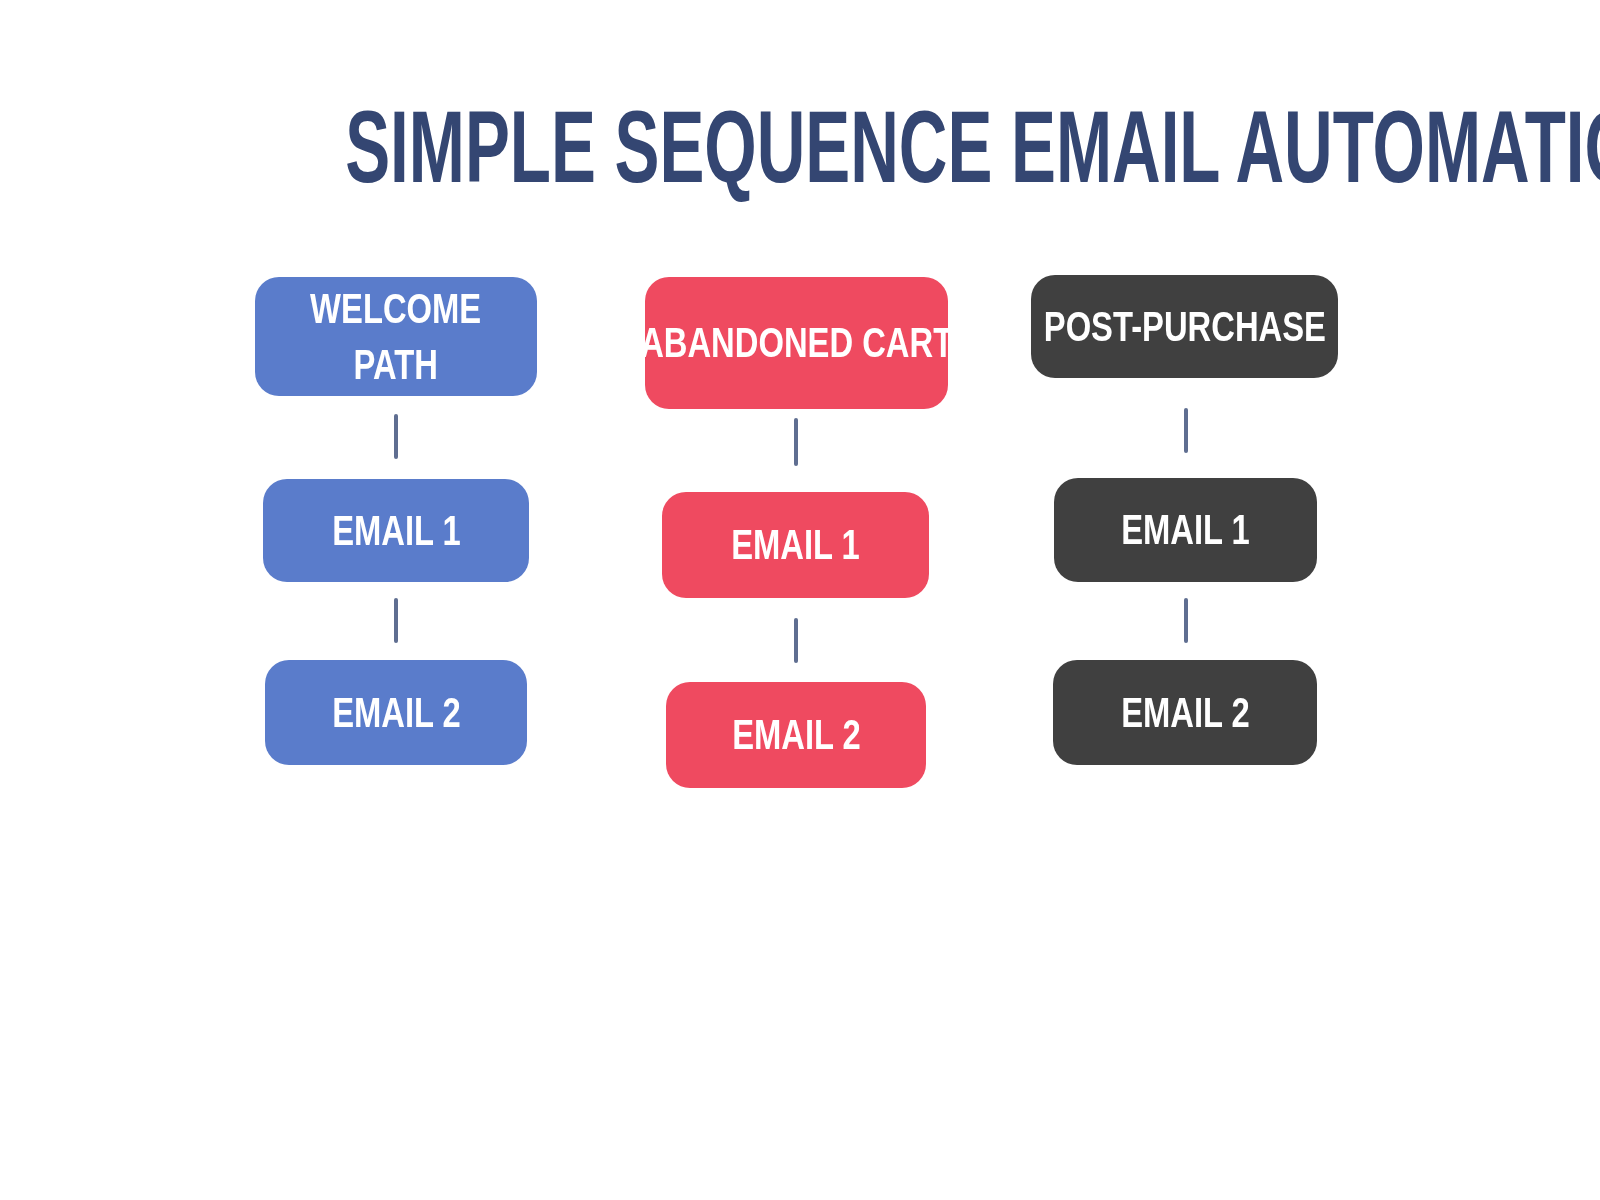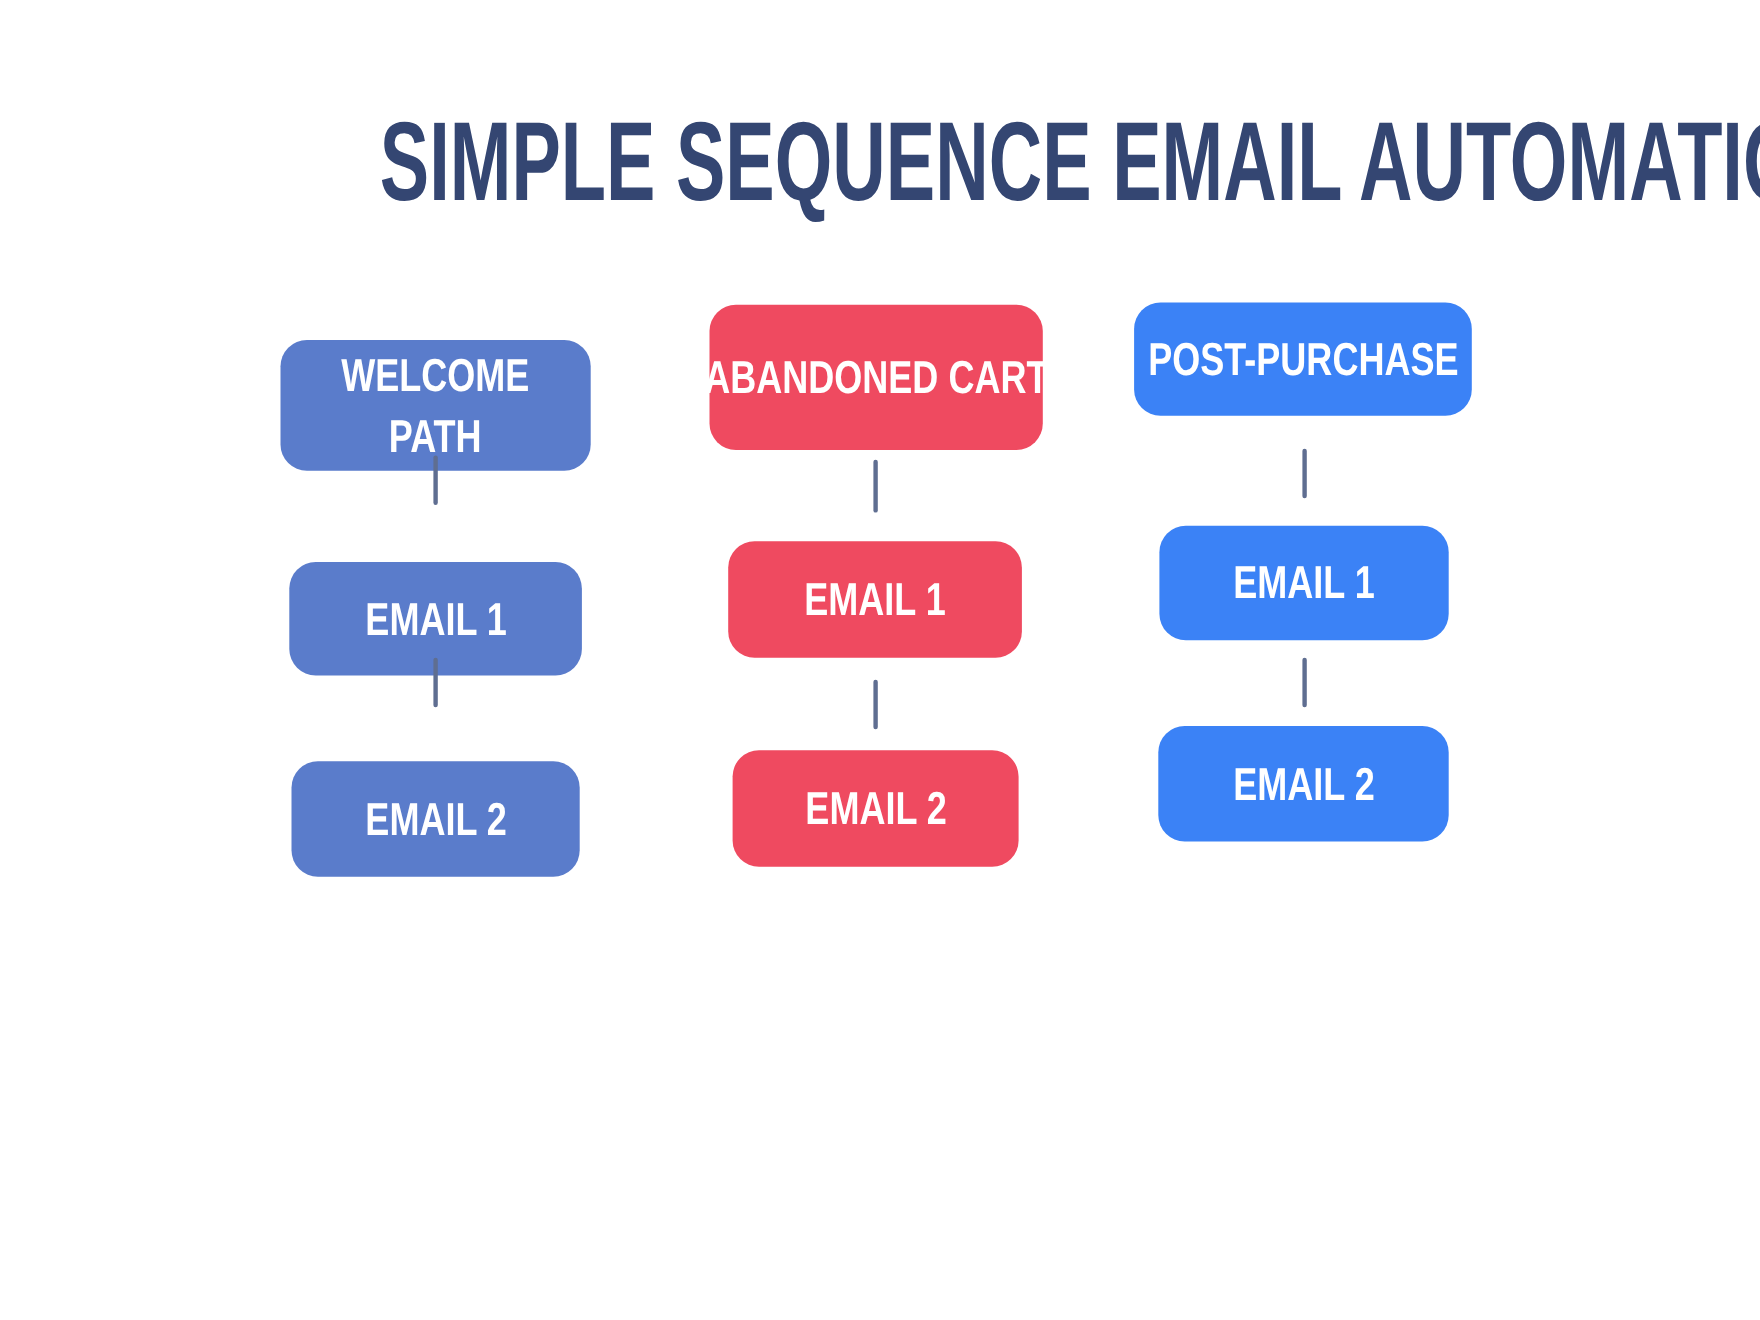--- a/index.html
+++ b/index.html
@@ -47,23 +47,23 @@
   }
   .label {
     display: inline-block;
     transform: scaleX(0.78);
     transform-origin: center;
     font-size: 42px;
     line-height: 56px;
     text-align: center;
     white-space: nowrap;
   }
-  .blue   { background: #5A7CCB; margin-top: 32px; }
+  .blue   { background: #5A7CCB; }
   .red    { background: #EF4A60; }
-  .orange { background: #3b82f6; }
+  .orange { background: #404040; }
 
   
   .connector {
     position: absolute;
     width: 4px;
     background: #5F6E91;
     border-radius: 2px;
   }
 
   

